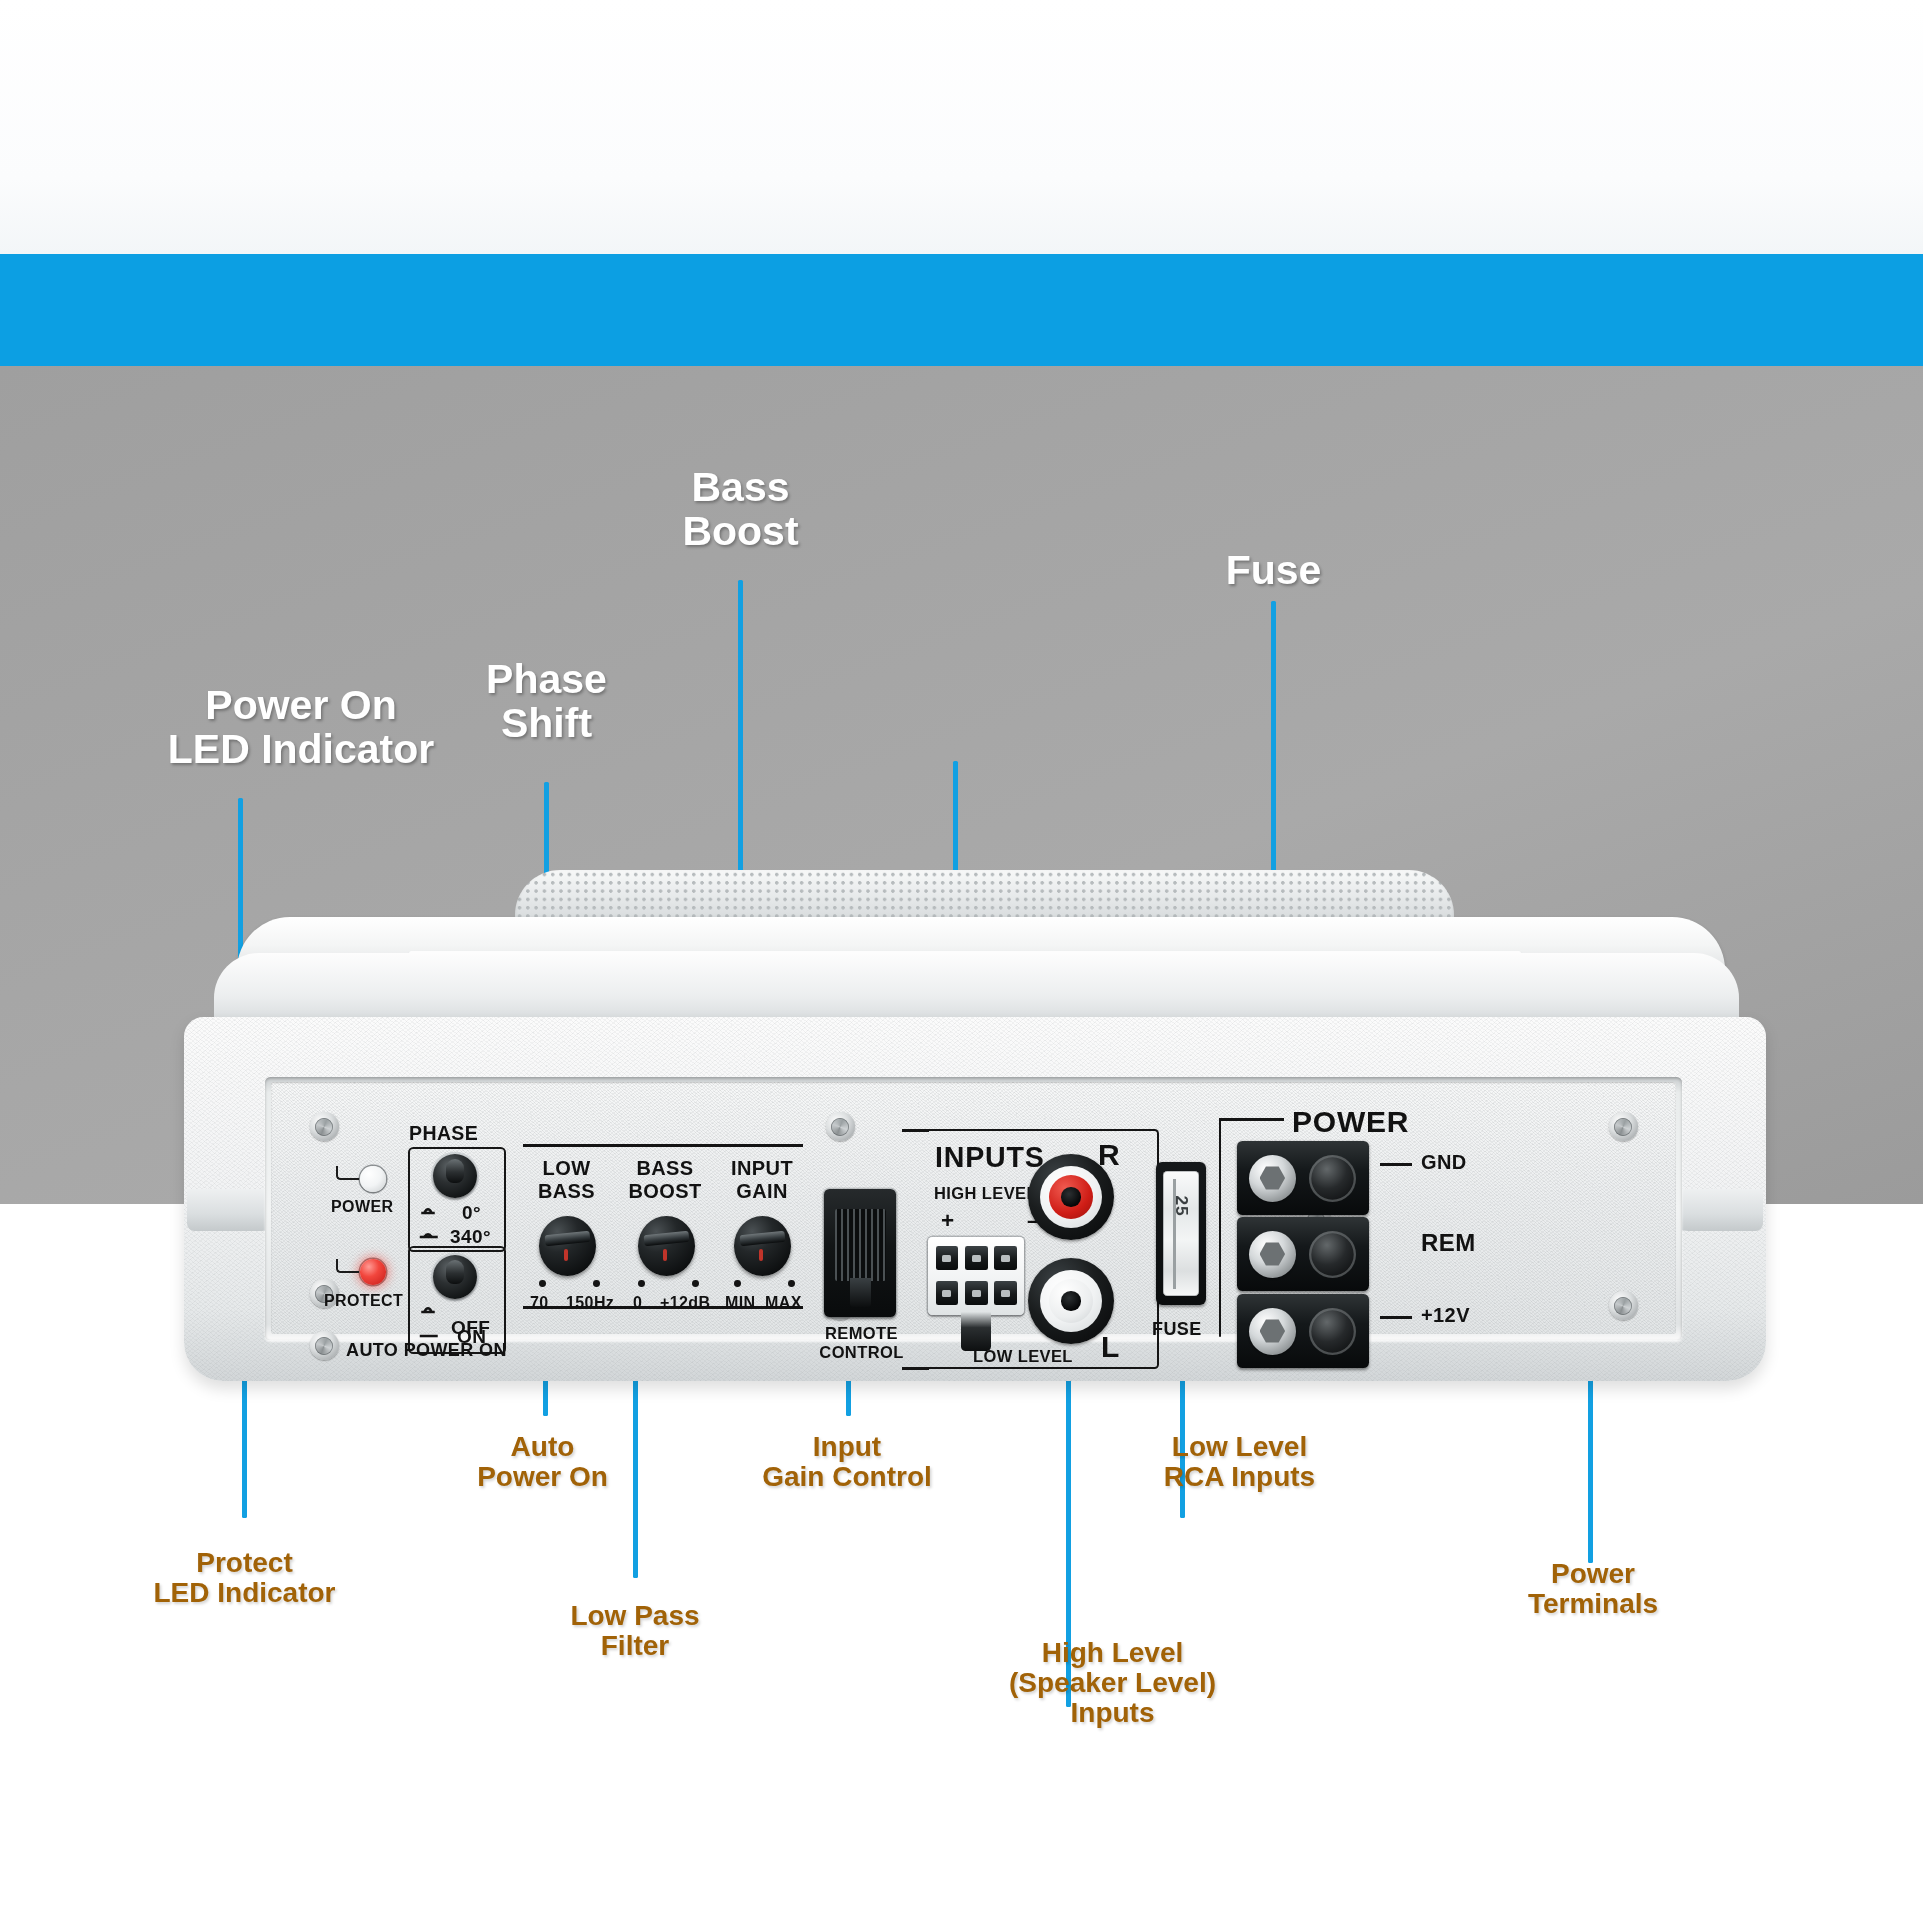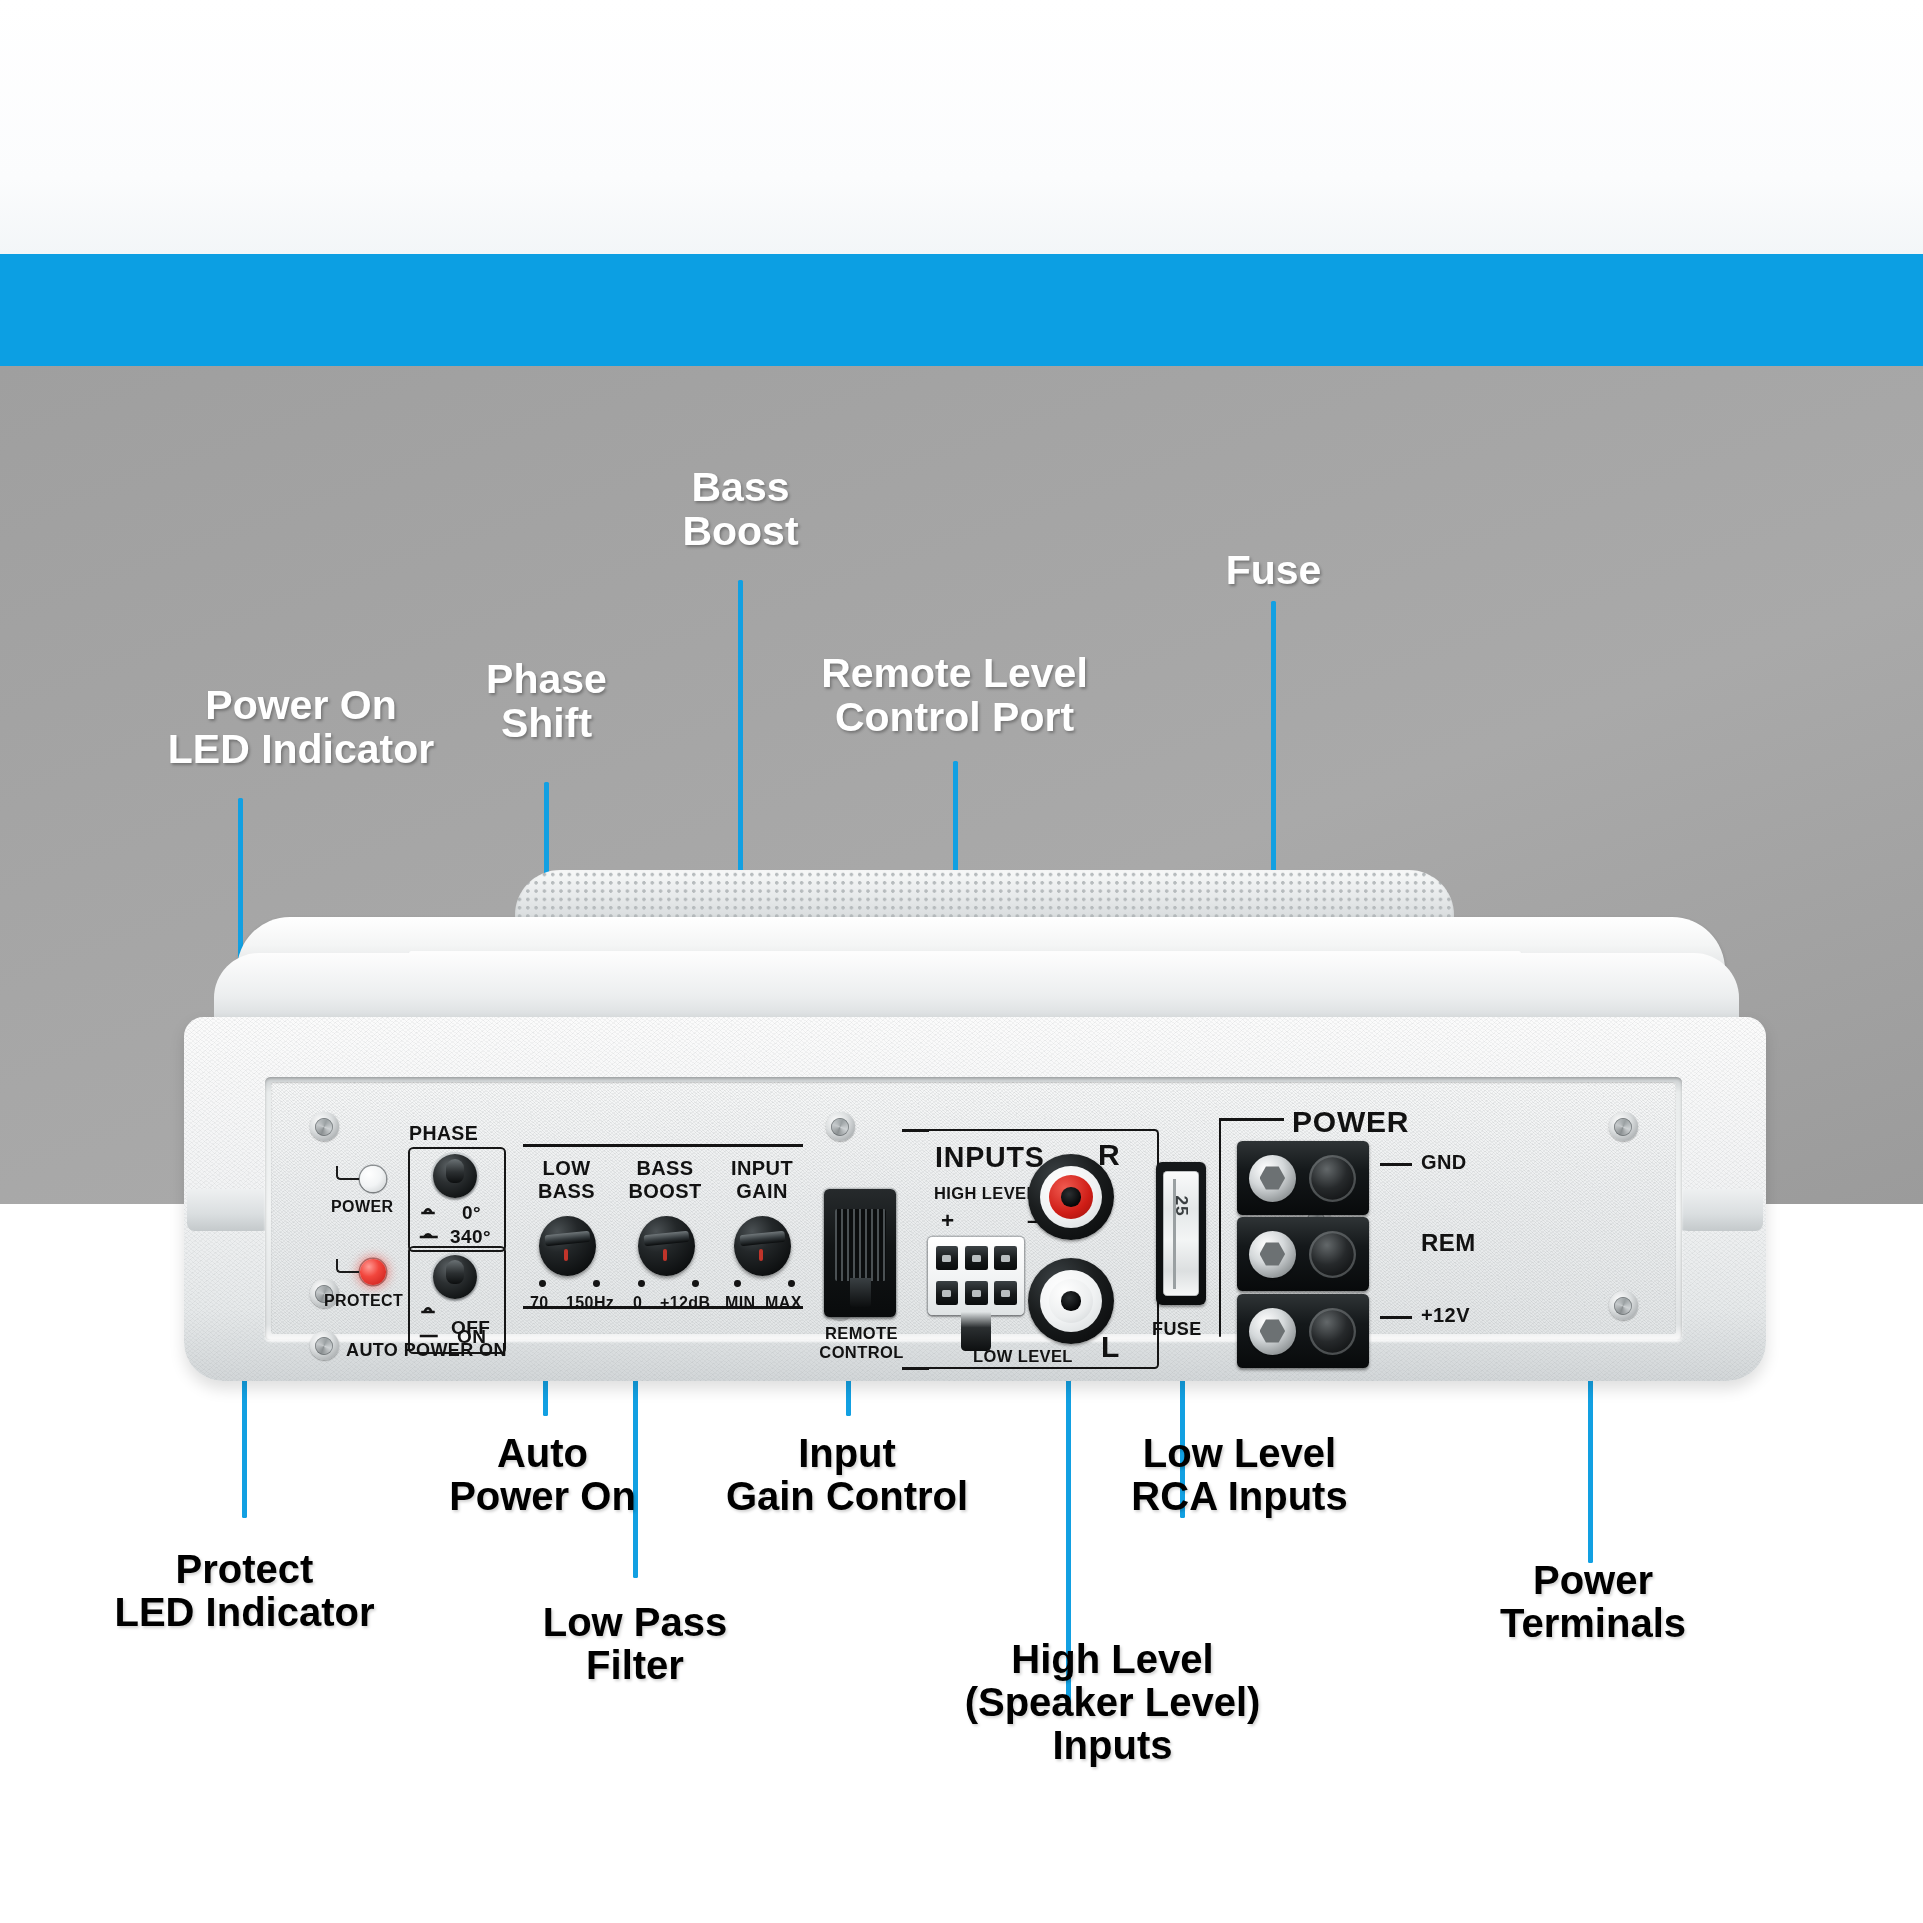--- a/index.html
+++ b/index.html
@@ -55,21 +55,21 @@
 
   
   .lab {
     position:absolute; font-weight:bold; line-height:1.07; white-space:pre-line;
   }
   .lab-top {
     color:#ffffff; font-size:41px;
     text-shadow:1.5px 2.3px 3px rgba(0,0,0,0.30);
   }
   .lab-bot {
-    color:#000000; font-size:40px;
+    color:#a16207; font-size:28px;
     text-shadow:1.5px 2.3px 3px rgba(0,0,0,0.18);
   }
 
   
   #amp { position:absolute; left:184px; top:870px; width:1582px; height:511px; }
 
   .amp-lid {
     position:absolute; left:331px; top:0px; width:939px; height:59px;
     border-radius:45px 45px 6px 6px;
     background:
@@ -299,22 +299,20 @@
   <div class="cl" style="left:738px;  top:580px;  height:583px;"></div>
   <div class="cl" style="left:953px; top:761px; height:410px;"></div>
   <div class="cl" style="left:1271px; top:601px;  height:571px;"></div>
 
   <div class="lab lab-top" style="left:143px; top:684px; width:316px; text-align:center;">Power On
 LED Indicator</div>
   <div class="lab lab-top" style="left:443px; top:658px; width:207px; text-align:center;">Phase
 Shift</div>
   <div class="lab lab-top" style="left:643px; top:466px; width:195px; text-align:center;">Bass
 Boost</div>
-  <div class="lab lab-top" style="left:789px; top:652px; width:331px; text-align:center;">Remote Level
-Control Port</div>
   <div class="lab lab-top" style="left:1172px; top:549px; width:203px; text-align:center;">Fuse</div>
 
   <div class="cl" style="left:242px; top:1244px; height:274px;"></div>
   <div class="cl-h" style="left:242px; top:1241px; width:210px;"></div>
 
   <div class="cl" style="left:543px;  top:1187px; height:229px;"></div>
   <div class="cl" style="left:633px;  top:1180px; height:398px;"></div>
   <div class="cl" style="left:846px; top:1176px; height:240px;"></div>
   <div class="cl" style="left:1066px; top:1181px; height:526px;"></div>
   <div class="cl" style="left:1180px; top:1195px; height:323px;"></div>

